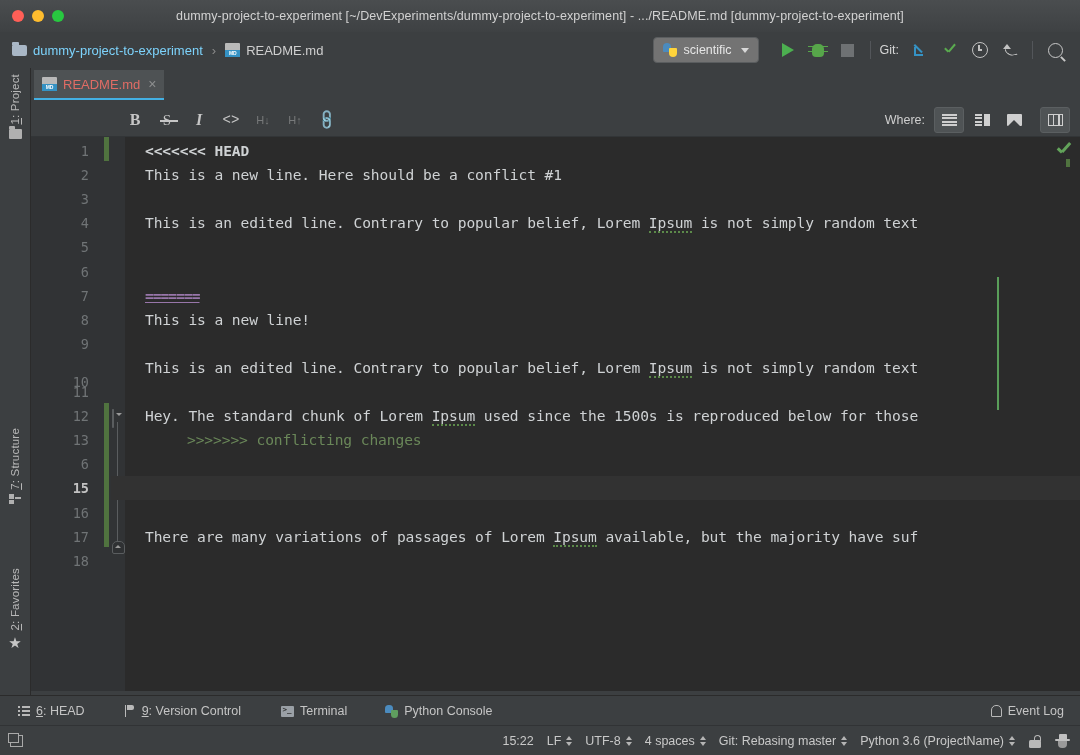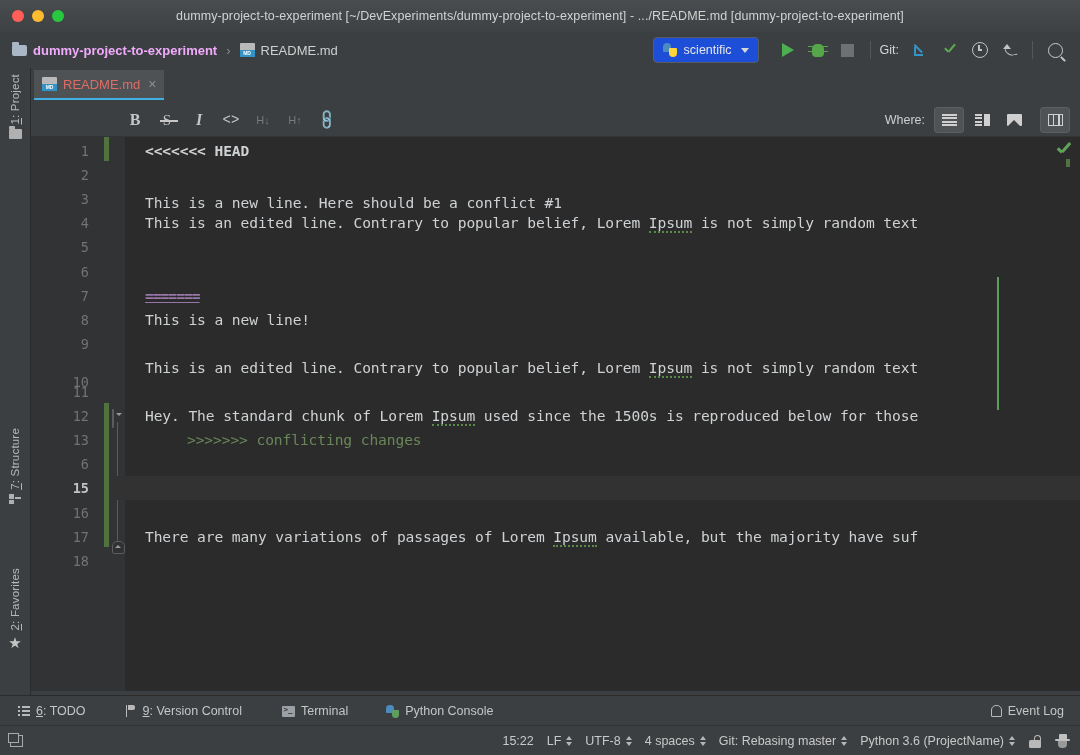--- a/index.html
+++ b/index.html
@@ -28,21 +28,21 @@
     font-size:12.5px;letter-spacing:.1px;
   }
 
   
   .navbar{
     position:absolute;left:0;top:32px;width:1080px;height:36px;
     background:#3c3f41;border-bottom:1px solid #2b2b2b;
     display:flex;align-items:center;
   }
   .breadcrumb{display:flex;align-items:center;margin-left:12px;gap:6px;}
-  .crumb{color:#f0abfc;font-size:13px;font-weight:bold;}
+  .crumb{color:#7dd3fc;font-size:13px;font-weight:normal;}
   .crumb.plain{font-weight:normal;color:#cfcfcf;}
   .crumb-sep{color:#8a8a8a;font-size:13px;margin:0 3px;}
   .folder-ico{
     width:15px;height:11px;background:#a9b7c6;border-radius:1px 2px 2px 2px;
     position:relative;display:inline-block;
   }
   .folder-ico:before{
     content:"";position:absolute;left:0;top:-3px;width:7px;height:3px;
     background:#a9b7c6;border-radius:1px 1px 0 0;
   }
@@ -52,21 +52,21 @@
   }
   .md-ico:after{
     content:"MD";position:absolute;left:0;bottom:0;width:15px;height:7px;
     background:#3592c4;color:#fff;font-size:5px;line-height:7px;
     text-align:center;font-weight:bold;letter-spacing:-.2px;
   }
 
   .toolbar-right{margin-left:auto;display:flex;align-items:center;gap:0;padding-right:10px;}
   .runconf{
     display:flex;align-items:center;gap:7px;height:24px;padding:0 9px;
-    border:1px solid #5a5d5f;border-radius:4px;background:#1d4ed8;
+    border:1px solid #5a5d5f;border-radius:4px;background:#737373;
     margin-right:14px;
   }
   .runconf-label{color:#e6e6e6;font-size:12.5px;}
   .py-ico{width:14px;height:14px;position:relative;display:inline-block;}
   .py-ico .a{position:absolute;left:0;top:0;width:8px;height:9px;background:#4b8bbe;border-radius:4px 4px 1px 1px;}
   .py-ico .b{position:absolute;right:0;bottom:0;width:8px;height:9px;background:#ffd43b;border-radius:1px 1px 4px 4px;}
   .caret{
     width:0;height:0;border-left:4.5px solid transparent;border-right:4.5px solid transparent;
     border-top:5px solid #d8d8d8;display:inline-block;margin-left:2px;
   }
@@ -540,21 +540,21 @@
     </div>
 
     <div class="codearea">
 
       <div class="caretline" style="left:886px;top:140px;height:133px;"></div>
       <div class="inspect-check"></div>
       <div class="marker-strip"></div>
     <div class="row" style="top: 2px;"></div>
         <div class="code" style="top: 2px;"><span class="c-marker">&lt;&lt;&lt;&lt;&lt;&lt;&lt; HEAD</span></div>
         <div class="row" style="top: 26.1px;"></div>
-        <div class="code" style="top: 26.1px; margin-top: 28px;"><span class="c-white">This is a new line. Here should be a conflict #1</span></div>
+        <div class="code" style="top: 26.1px;"><span class="c-white">This is a new line. Here should be a conflict #1</span></div>
         <div class="row" style="top: 50.2px;"></div>
         <div class="row" style="top: 74.3px;"></div>
         <div class="code" style="top: 74.3px;"><span class="c-white">This is an edited line. Contrary to popular belief, Lorem </span><span class="c-white spell">Ipsum</span><span class="c-white"> is not simply random text</span></div>
         <div class="row" style="top: 98.4px;"></div>
         <div class="row" style="top: 122.5px;"></div>
         <div class="row" style="top: 146.6px;"></div>
         <div class="code" style="top: 146.6px;"><span class="c-eq">=======</span></div>
         <div class="row" style="top: 170.7px;"></div>
         <div class="code" style="top: 170.7px;"><span class="c-white">This is a new line!</span></div>
         <div class="row" style="top: 194.8px;"></div>
@@ -574,21 +574,21 @@
       </div>
   </div>
 
   <div class="bottombar">
     <div class="bwin">
       <span class="ic-todo">
           <i></i>
           <i></i>
           <i></i>
         </span>
-      <span><u>6</u><span>: TODO</span></span>
+      <span><u>6</u><span>: HEAD</span></span>
     </div>
     <div class="bwin" style="margin-left:40px;">
       <span class="ic-vcs"></span>
       <span><u>9</u><span>: Version Control</span></span>
     </div>
     <div class="bwin" style="margin-left:40px;">
       <span class="ic-term"></span>
       <span>Terminal</span>
     </div>
     <div class="bwin" style="margin-left:38px;">

